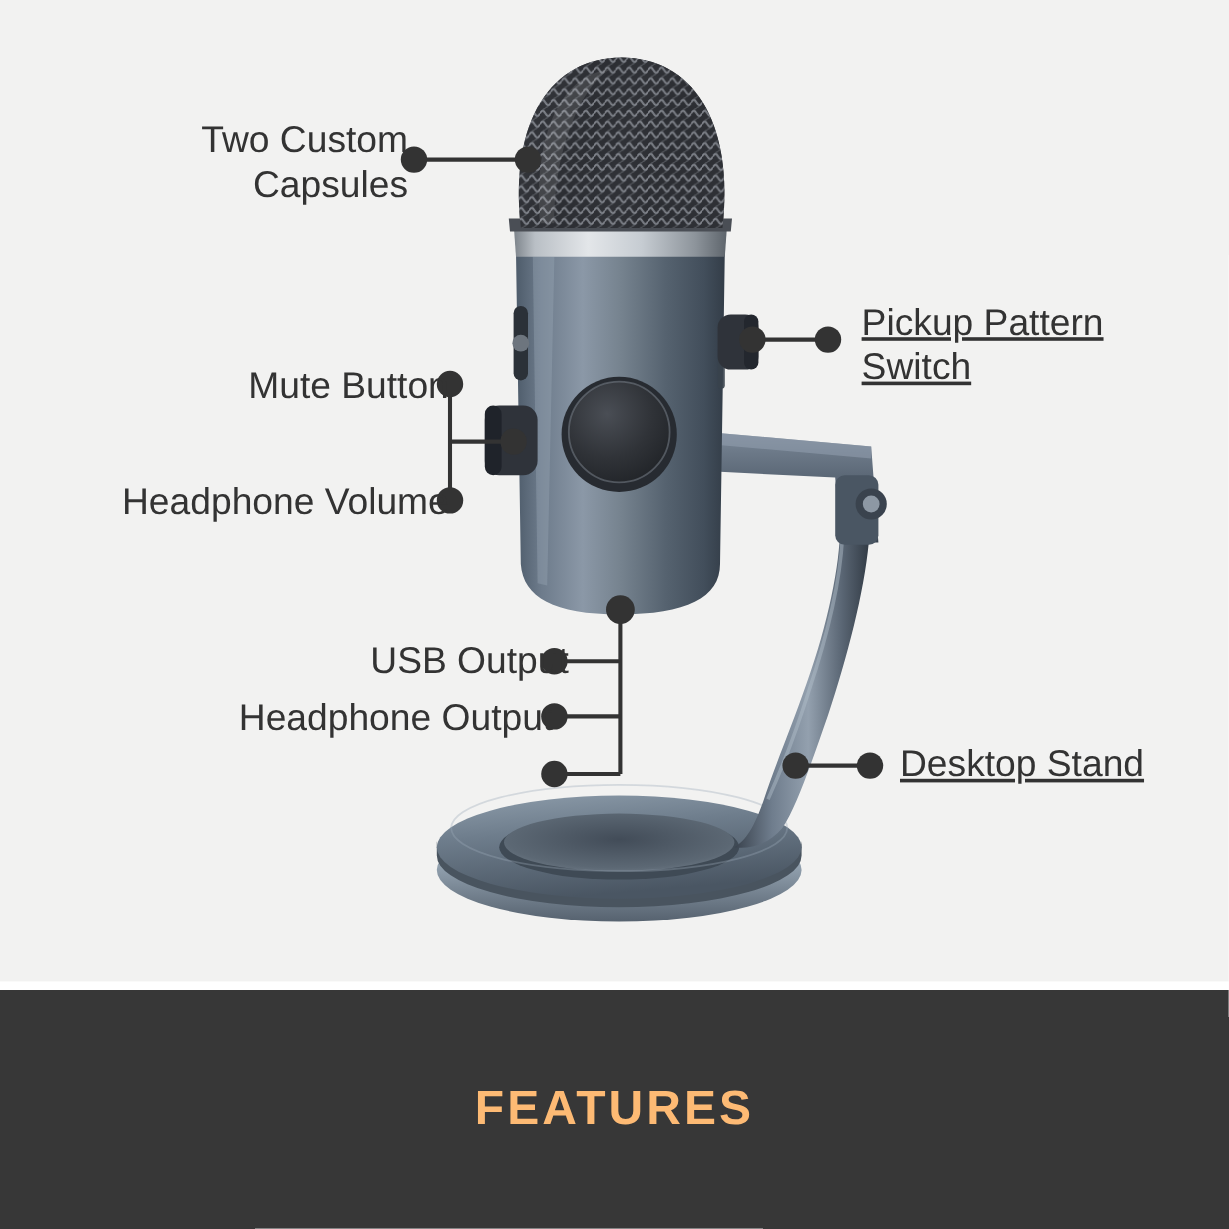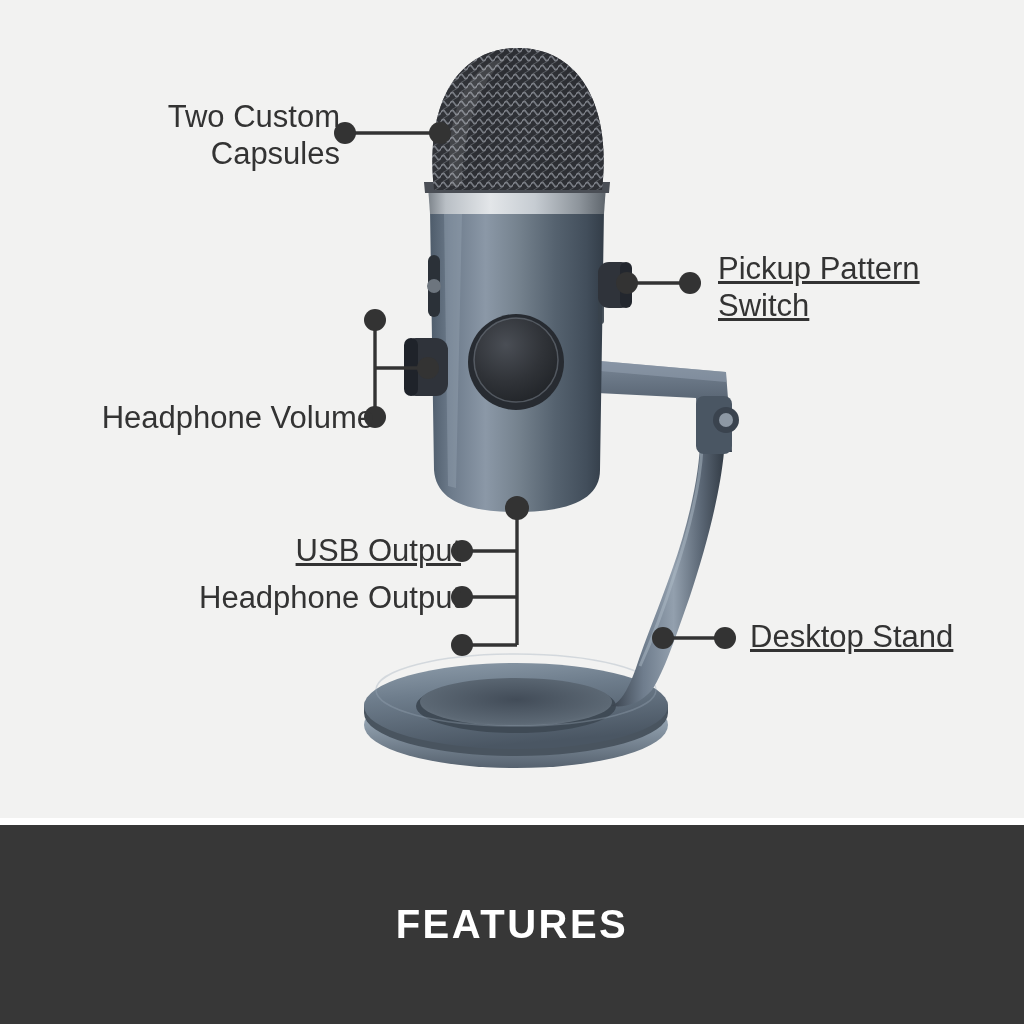--- a/index.html
+++ b/index.html
@@ -16,41 +16,41 @@
   }
   .gap-strip{
     position:absolute;left:0;top:818px;width:1024px;height:7px;background:#ffffff;
   }
   .footer-bar{
     position:absolute;left:0;top:825px;width:1024px;height:199px;
     background:#373737;
     display:flex;align-items:center;justify-content:center;
   }
   .footer-title{
-    color:#ffffff;font-size:40px;font-weight:bold;letter-spacing:2.5px;
+    color:#fdba74;font-size:40px;font-weight:bold;letter-spacing:2.5px;
     font-family:"Liberation Sans","DejaVu Sans",sans-serif;
   }
 
   
   .label{
     position:absolute;
     color:#333333;
     font-size:31px;
     line-height:37px;
     white-space:pre-line;
     font-family:"Liberation Sans","DejaVu Sans",sans-serif;
   }
   .label.right-align{text-align:right;}
   .label.left-align{text-align:left;text-decoration:underline;}
 
   #label-capsules{right:684px;top:98px;}
   #label-pickup{left:718px;top:250px;}
   #label-mute{right:650px;top:303px;}
   #label-hpvol{right:650px;top:399px;}
-  #label-usb{right:563px;top:532px;text-decoration:underline;}
+  #label-usb{right:550px;top:532px;}
   #label-hpout{right:563px;top:579px;}
   #label-thread{right:563px;top:627px;}
   #label-stand{left:750px;top:618px;}
 
   
   .leaders{position:absolute;left:0;top:0;width:1024px;height:818px;}
 
   
   .product{position:absolute;left:0;top:0;width:1024px;height:818px;}
 </style>
@@ -222,20 +222,21 @@
         <circle cx="725" cy="638" r="11" stroke="none"></circle>
       </g>
     </svg>
 
     <div class="label right-align" id="label-capsules">Two Custom
 Capsules</div>
 
     <div class="label left-align" id="label-pickup">Pickup Pattern
 Switch</div>
 
+    <div class="label right-align" id="label-mute">Mute Button</div>
 
     <div class="label right-align" id="label-hpvol">Headphone Volume</div>
 
     <div class="label right-align" id="label-usb">USB Output</div>
 
     <div class="label right-align" id="label-hpout">Headphone Output</div>
 
 
     <div class="label left-align" id="label-stand">Desktop Stand</div>
 

